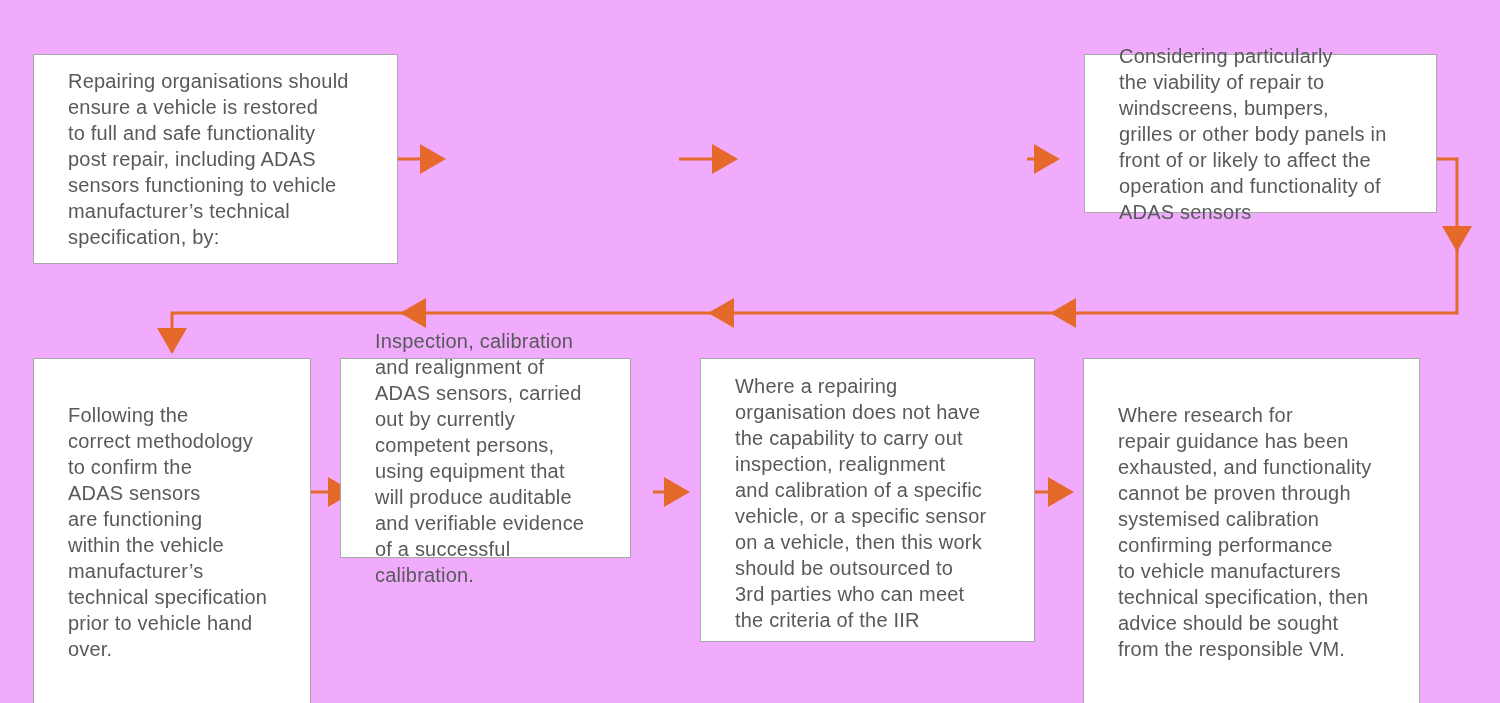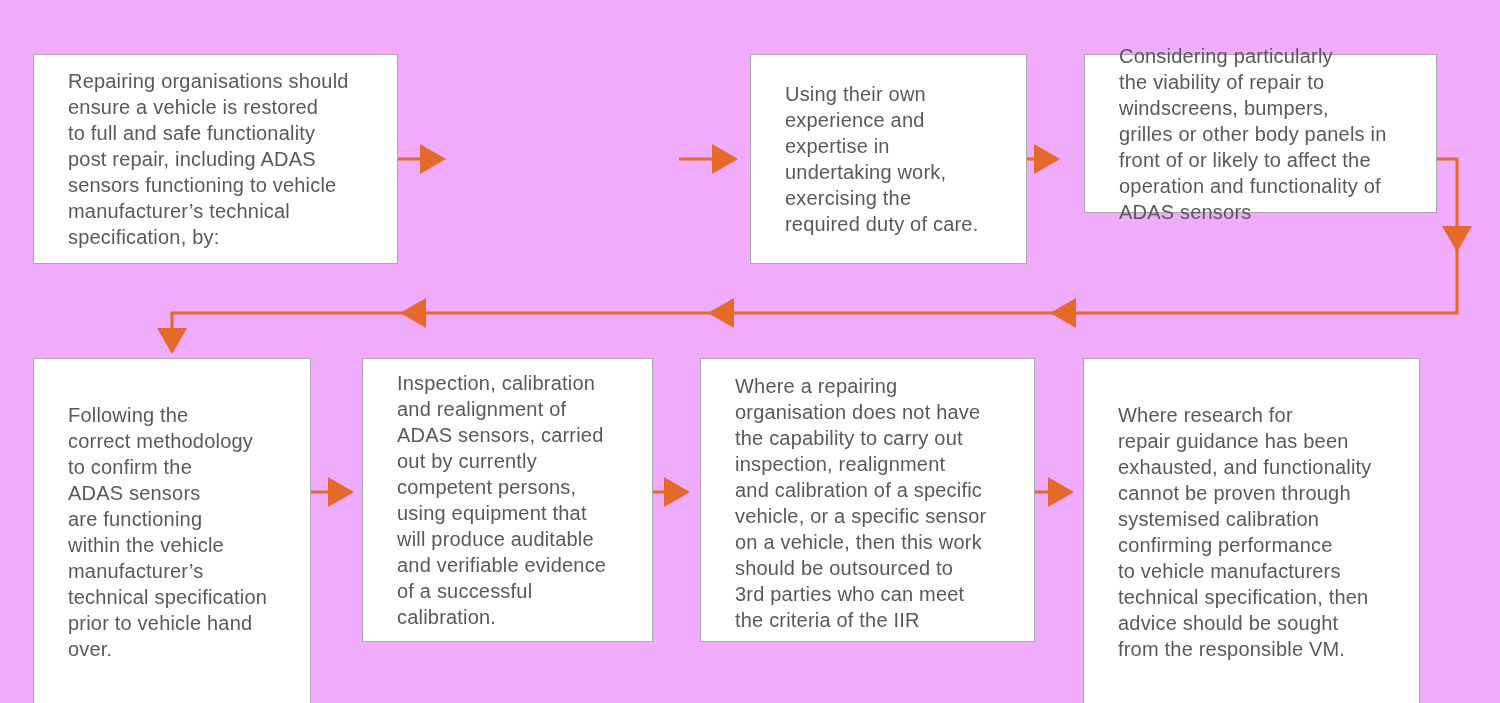--- a/index.html
+++ b/index.html
@@ -81,28 +81,20 @@
     <div class="box-text">Repairing organisations should
 ensure a vehicle is restored
 to full and safe functionality
 post repair, including ADAS
 sensors functioning to vehicle
 manufacturer’s technical
 specification, by:</div>
   </div>
 
 
-  <div class="flow-box" style="left:750px; top:54px; width:277px; height:210px;">
-    <div class="box-text">Using their own
-experience and
-expertise in
-undertaking work,
-exercising the
-required duty of care.</div>
-  </div>
 
   <div class="flow-box" style="left:1084px; top:54px; width:353px; height:159px;">
     <div class="box-text">Considering particularly
 the viability of repair to
 windscreens, bumpers,
 grilles or other body panels in
 front of or likely to affect the
 operation and functionality of
 ADAS sensors</div>
   </div>
@@ -113,21 +105,21 @@
 to confirm the
 ADAS sensors
 are functioning
 within the vehicle
 manufacturer’s
 technical specification
 prior to vehicle hand
 over.</div>
   </div>
 
-  <div class="flow-box" style="left:362px; top:358px; width:291px; height:284px;">
+  <div class="flow-box" style="left:340px; top:358px; width:291px; height:200px;">
     <div class="box-text">Inspection, calibration
 and realignment of
 ADAS sensors, carried
 out by currently
 competent persons,
 using equipment that
 will produce auditable
 and verifiable evidence
 of a successful
 calibration.</div>

